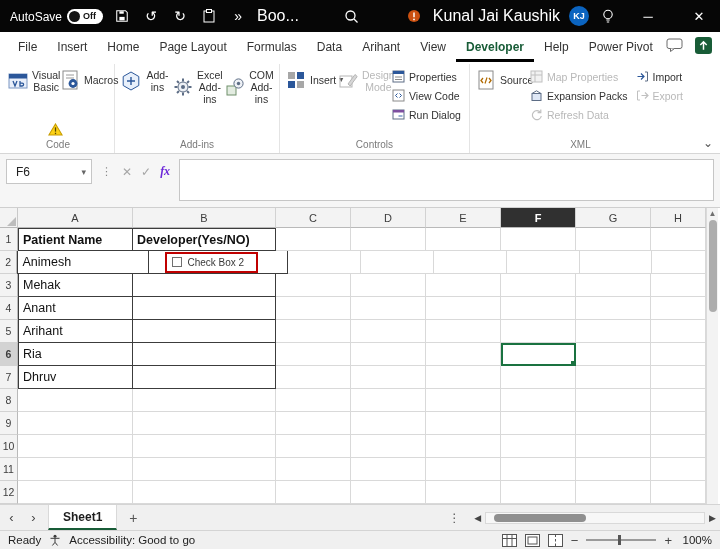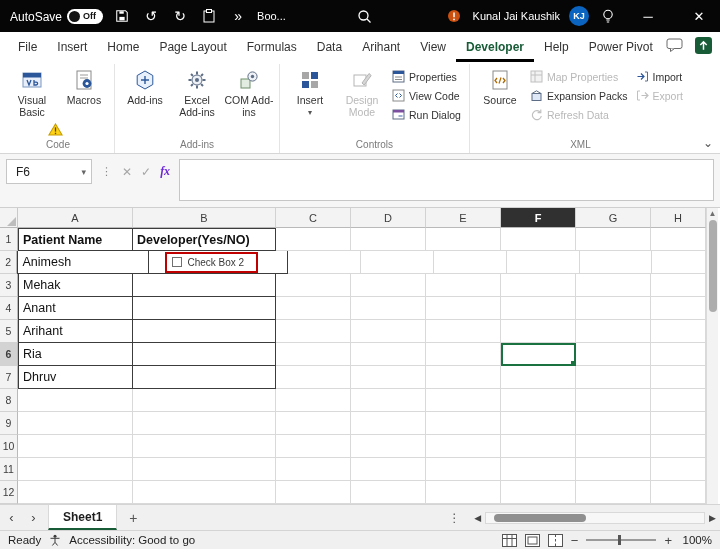--- a/index.html
+++ b/index.html
@@ -6,37 +6,37 @@
   html,body{width:720px;height:553px;overflow:hidden}
   body{font-family:"Liberation Sans",sans-serif;background:#fff;color:#222}
 
   
   .titlebar{height:32px;background:#060606;color:#fff;display:flex;align-items:center;padding-left:10px;font-size:12px;gap:9px}
   .autosave{display:flex;align-items:flex-end;gap:5px}
   .pill{width:36px;height:15px;background:#fff;border-radius:8px;display:flex;align-items:center;padding:0 3px 0 2px;gap:3px}
   .knob{width:11px;height:11px;border-radius:50%;background:#141414}
   .pill-state{color:#111;font-size:9px;font-weight:700;line-height:1}
   .tb-ic{display:flex;align-items:center;justify-content:center;width:20px;height:22px;font-size:14px;color:#fff}
-  .tb-txt{font-size:11px}
+  .tb-txt{font-size:16px}
   .tb-spacer{flex:1}
   .avatar{width:20px;height:20px;border-radius:50%;background:#0b64c0;color:#fff;font-size:9px;font-weight:700;display:flex;align-items:center;justify-content:center}
   .tb-win{width:42px;height:32px;display:flex;align-items:center;justify-content:center;font-size:13px;color:#fff}
 
   
   .tabsrow{height:30px;background:#fff;display:flex;align-items:flex-end;padding:0 8px;position:relative}
   .rtab{padding:7px 10px 8px;font-size:12px;color:#333;white-space:nowrap}
   .rtab.active{color:#185c37;font-weight:700;border-bottom:3px solid #000000;padding-bottom:5px}
   .tabs-right{position:absolute;right:8px;top:5px;display:flex;gap:12px;align-items:center}
 
   
   .ribbon{height:92px;background:#fff;border-bottom:1px solid #d6d6d6;display:flex;padding:2px 2px 0;position:relative}
   .rgroup{display:flex;flex-direction:column;border-right:1px solid #e4e4e4;padding:1px 5px 0;position:relative}
   .rbody{display:flex;align-items:flex-start;gap:2px;flex:1}
   .rlabel{font-size:10px;color:#7a7a7a;text-align:center;padding:1px 0 3px}
-  .bigbtn{width:50px;display:flex;flex-direction:column;align-items:center;gap:3px;font-size:10.5px;color:#333;text-align:center;line-height:1.15;padding-top:4px}
+  .bigbtn{width:50px;display:flex;flex-direction:row;align-items:center;gap:3px;font-size:10.5px;color:#333;text-align:center;line-height:1.15;padding-top:4px}
   .smallcol{display:flex;flex-direction:column;gap:2px;padding-top:3px}
   .smallbtn{display:flex;align-items:center;gap:4px;font-size:10.5px;color:#333;padding:2px 3px;white-space:nowrap}
   .disabled{color:#b8b8b8}
   .caret{font-size:8px;color:#555;line-height:1}
   .warnpos{position:absolute;left:46px;bottom:17px}
   .collapse{position:absolute;right:7px;bottom:3px;color:#555;font-size:12px}
 
   
   .frow{height:54px;background:#f6f6f6;display:flex;align-items:flex-start;padding:5px 6px;gap:7px;border-bottom:1px solid #cfcfcf}
   .namebox{width:86px;height:25px;background:#fff;border:1px solid #c6c6c6;display:flex;align-items:center;justify-content:space-between;font-size:12px;color:#222;padding:0 5px 0 9px}

